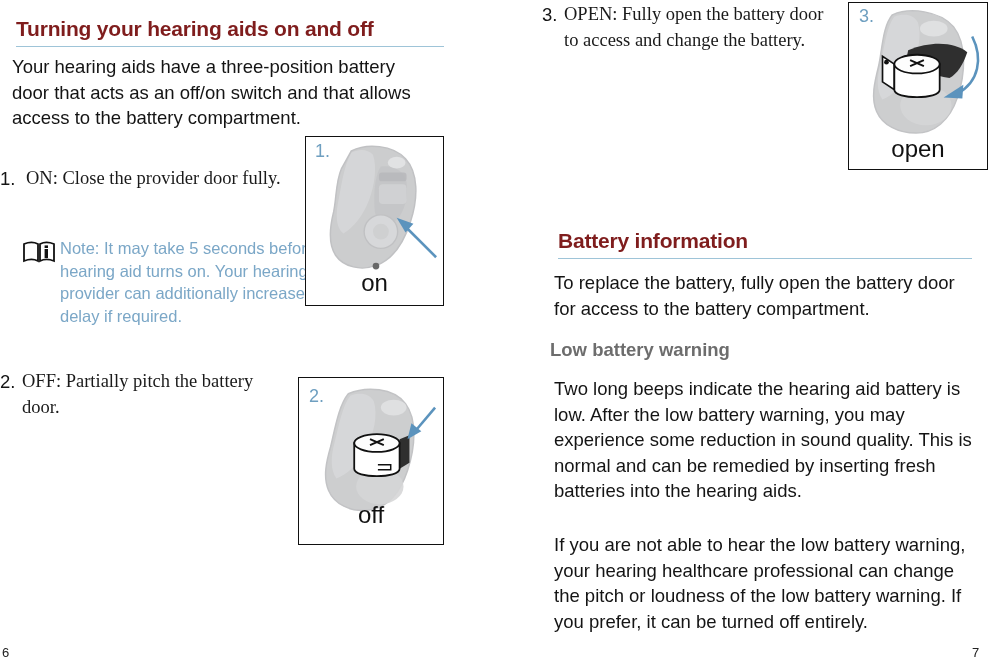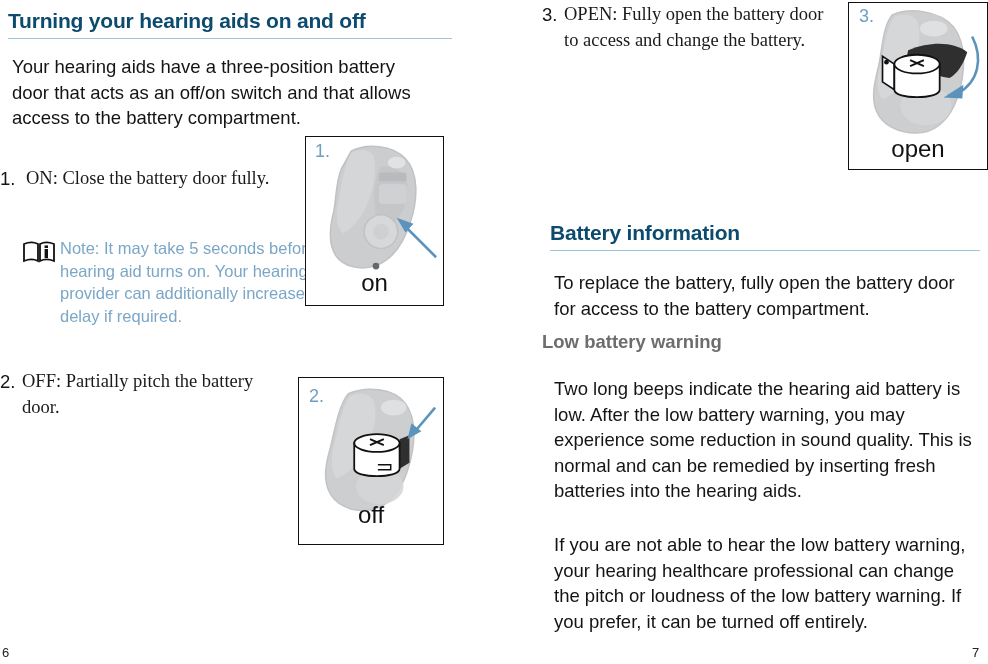--- a/index.html
+++ b/index.html
@@ -25,31 +25,31 @@
     height: 664px;
   }
   .col-left  { left: 0px;   width: 460px; }
   .col-right { left: 542px; width: 446px; }
 
   
   h1.section-title {
     font-size: 21px;
     font-weight: bold;
     letter-spacing: -0.2px;
-    margin: 8px;
+    margin: 16px;
     padding: 0 0 5px 0;
     line-height: 25px;
-    color: #0c4a6e;
+    color: #7f1d1d;
     border-bottom: 1.5px solid #9ec4d8;
   }
   h2.sub-title {
     font-size: 18.5px;
     font-weight: bold;
     color: #6d6d6d;
-    margin: 0;
+    margin: 8px;
     line-height: 24px;
   }
 
   
   p.body {
     font-size: 18.5px;
     line-height: 25.5px;
     margin: 12px;
     color: #141414;
   }
@@ -155,21 +155,21 @@
   <div class="col col-left">
 
     <h1 class="section-title">Turning your hearing aids on and off</h1>
 
     <div id="left-intro">
       <p class="body">Your hearing aids have a three-position battery door that acts as an off/on switch and that allows access to the battery compartment.</p>
     </div>
 
     <div id="left-item-1" class="numitem">
       <span class="num">1.</span>
-      <span class="txt">ON: Close the battery door fully.</span>
+      <span class="txt">ON: Close the provider door fully.</span>
     </div>
 
     <div id="left-note" class="note">
       <span class="note-icon">
         <svg width="34" height="22" viewBox="0 0 34 22" aria-hidden="true">
           <path d="M2 3 C7 1, 12 1, 16 3 L16 20 C12 18, 7 18, 2 20 Z" fill="#ffffff" stroke="#111111" stroke-width="1.8"></path>
           <path d="M32 3 C27 1, 22 1, 18 3 L18 20 C22 18, 27 18, 32 20 Z" fill="#ffffff" stroke="#111111" stroke-width="1.8"></path>
           <rect x="22.6" y="8" width="3.4" height="9" fill="#111111"></rect>
           <rect x="22.6" y="4.4" width="3.4" height="2.6" fill="#111111"></rect>
         </svg>

